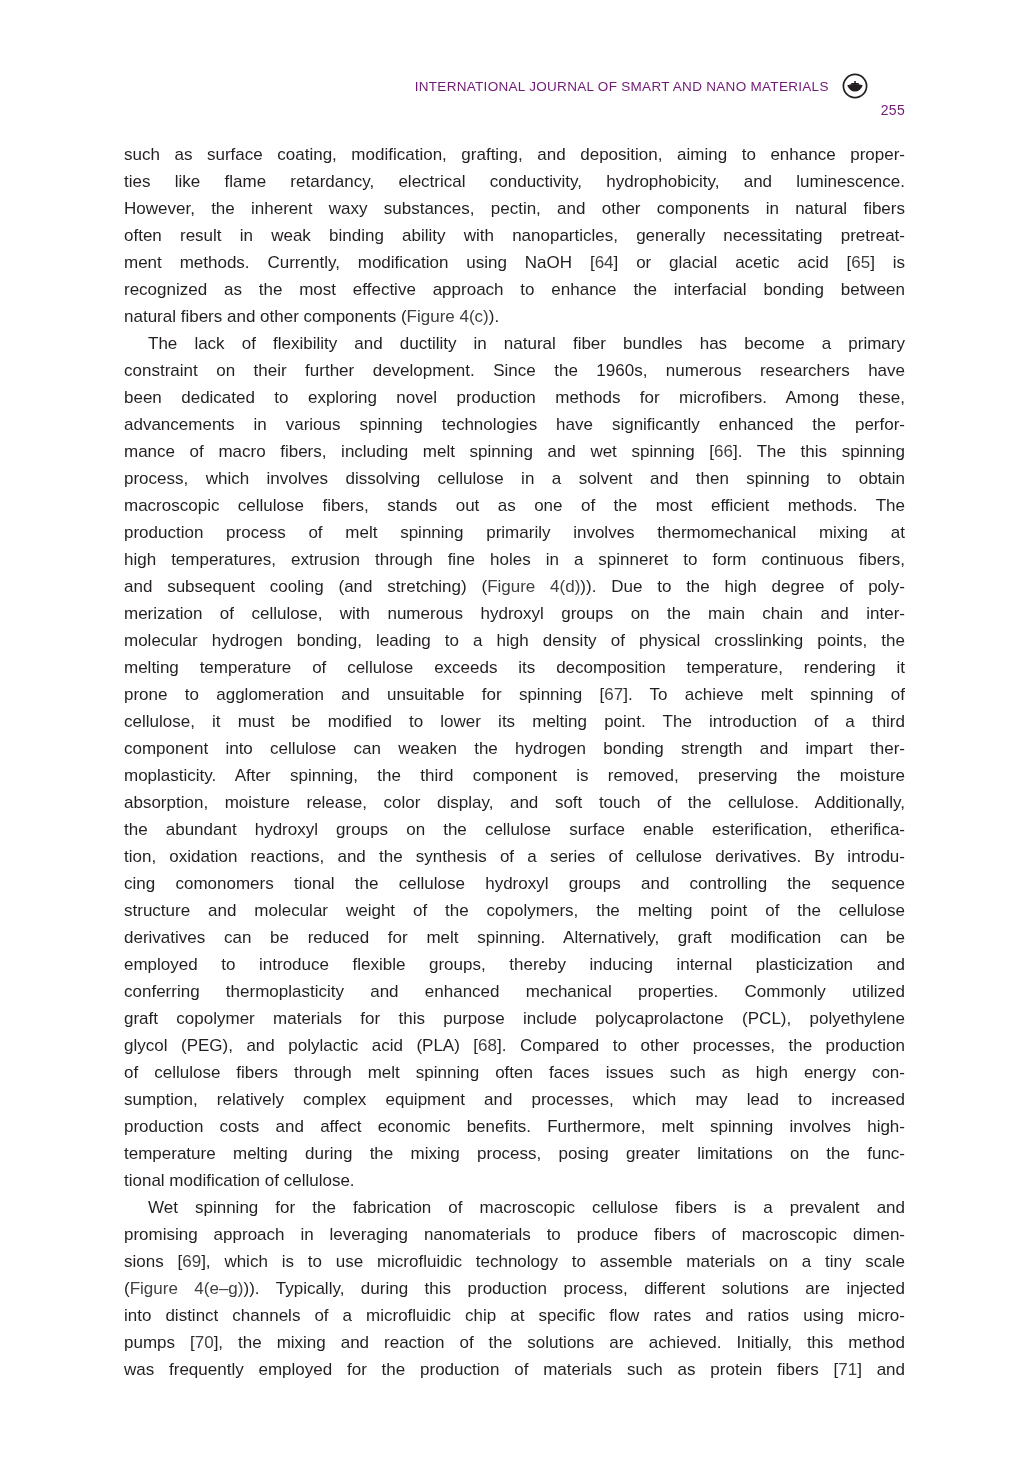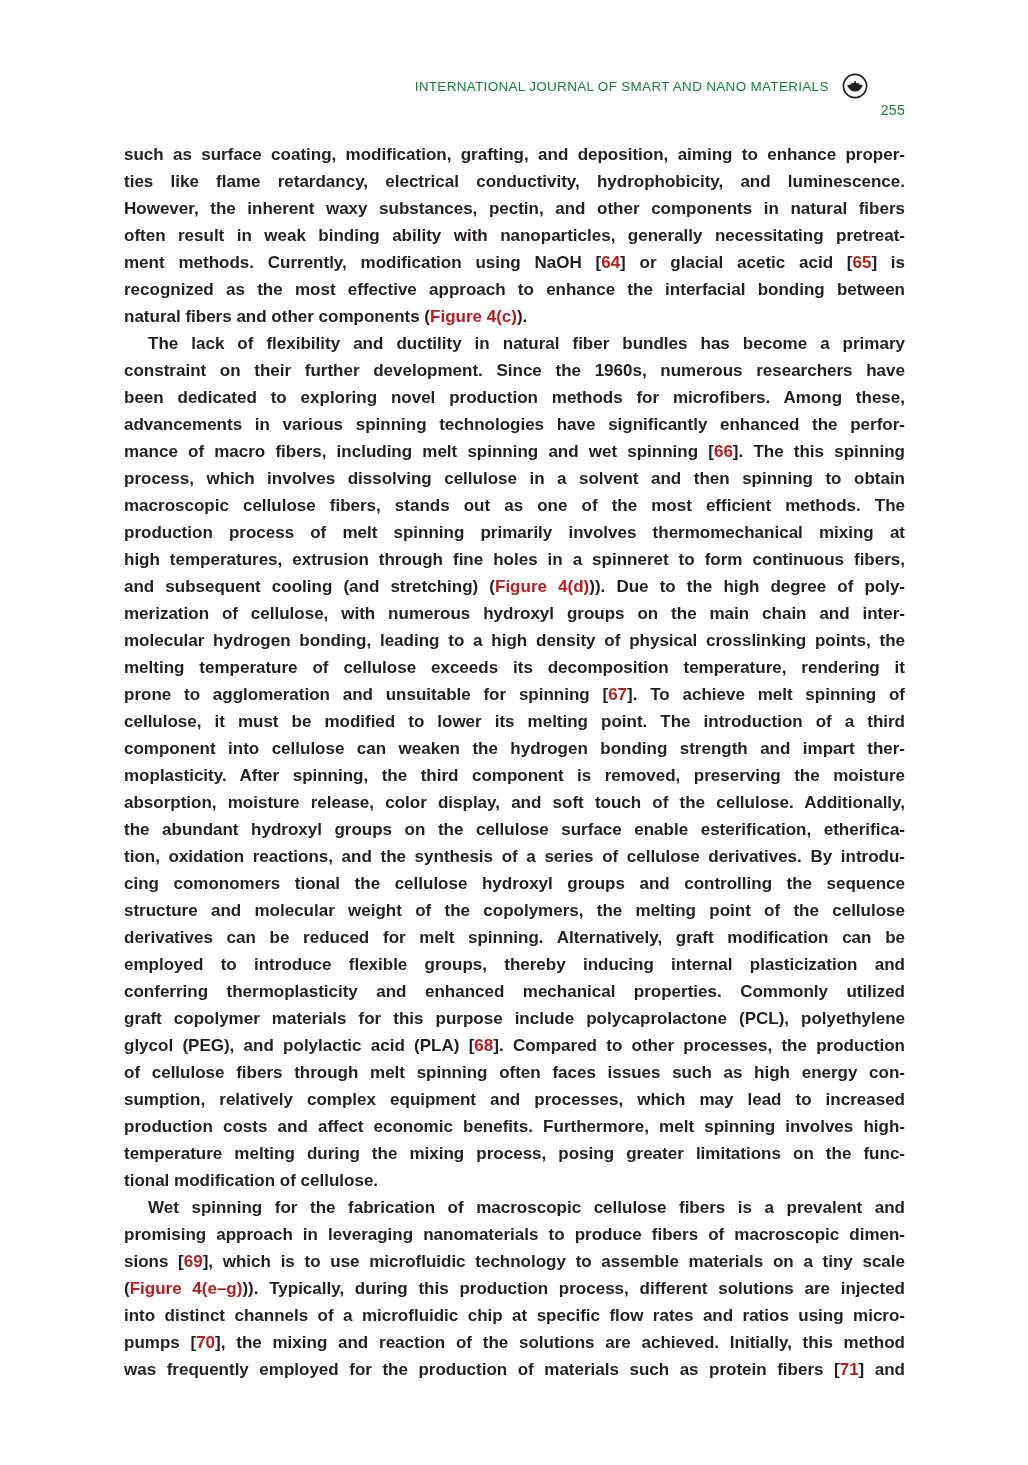--- a/index.html
+++ b/index.html
@@ -17,41 +17,40 @@
     margin-left: 124px;
   }
   .header {
     padding-top: 54px;
     display: flex;
     justify-content: flex-end;
     align-items: center;
     gap: 13px;
     font-size: 13.5px;
     letter-spacing: 0.3px;
-    color: #15803d;
+    color: #701a75;
     white-space: nowrap;
   }
   .logo { width: 26px; height: 26px; flex: 0 0 auto; display: block; }
   .pageno { font-size: 14px; margin-top: 48px; }
   .article {
     margin-top: 23px;
     font-size: 17px;
     line-height: 27px;
     color: #231f20;
   }
   .line {
     text-align: justify;
     text-align-last: justify;
     height: 27px;
     white-space: nowrap;
-    font-weight: bold;
   }
   .line.left { text-align-last: left; }
   .line.indent { text-indent: 24px; }
-  .link { color: #b91c1c; }
+  .link { color: #404040; }
 </style>
 </head>
 <body>
 
 <div class="page">
   <div class="content">
 
     <div class="header">
       <span>INTERNATIONAL JOURNAL OF SMART AND NANO MATERIALS</span>
       <svg class="logo" viewBox="0 0 26 26" aria-hidden="true">

